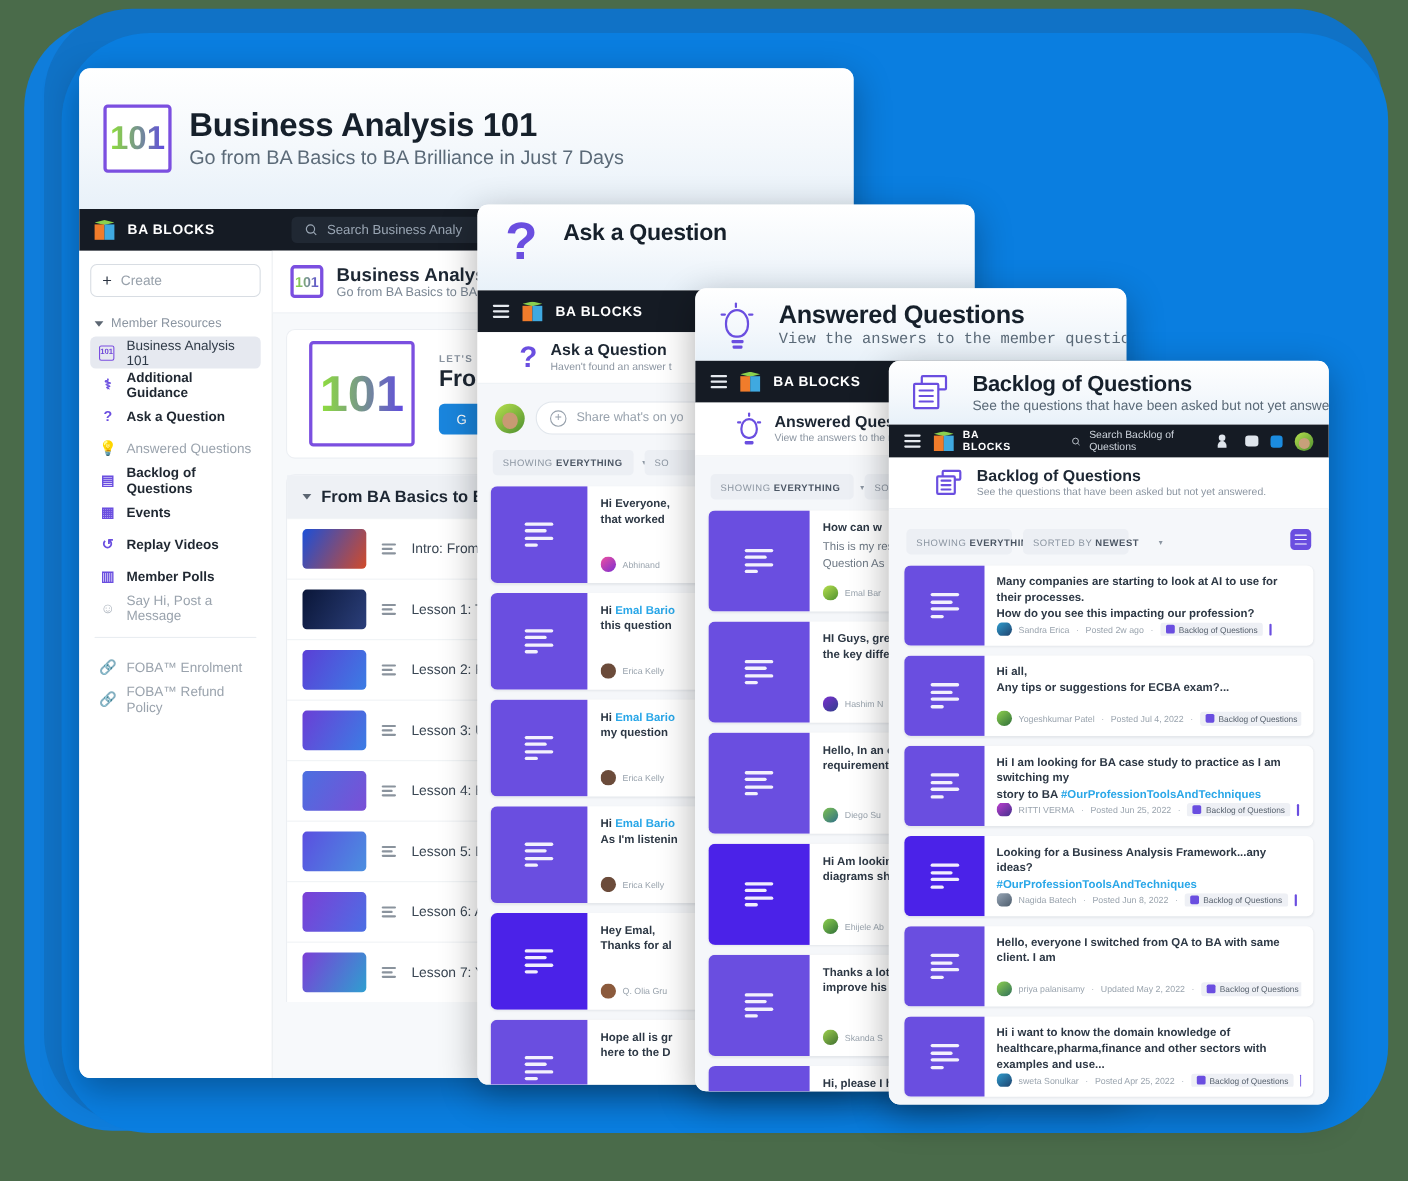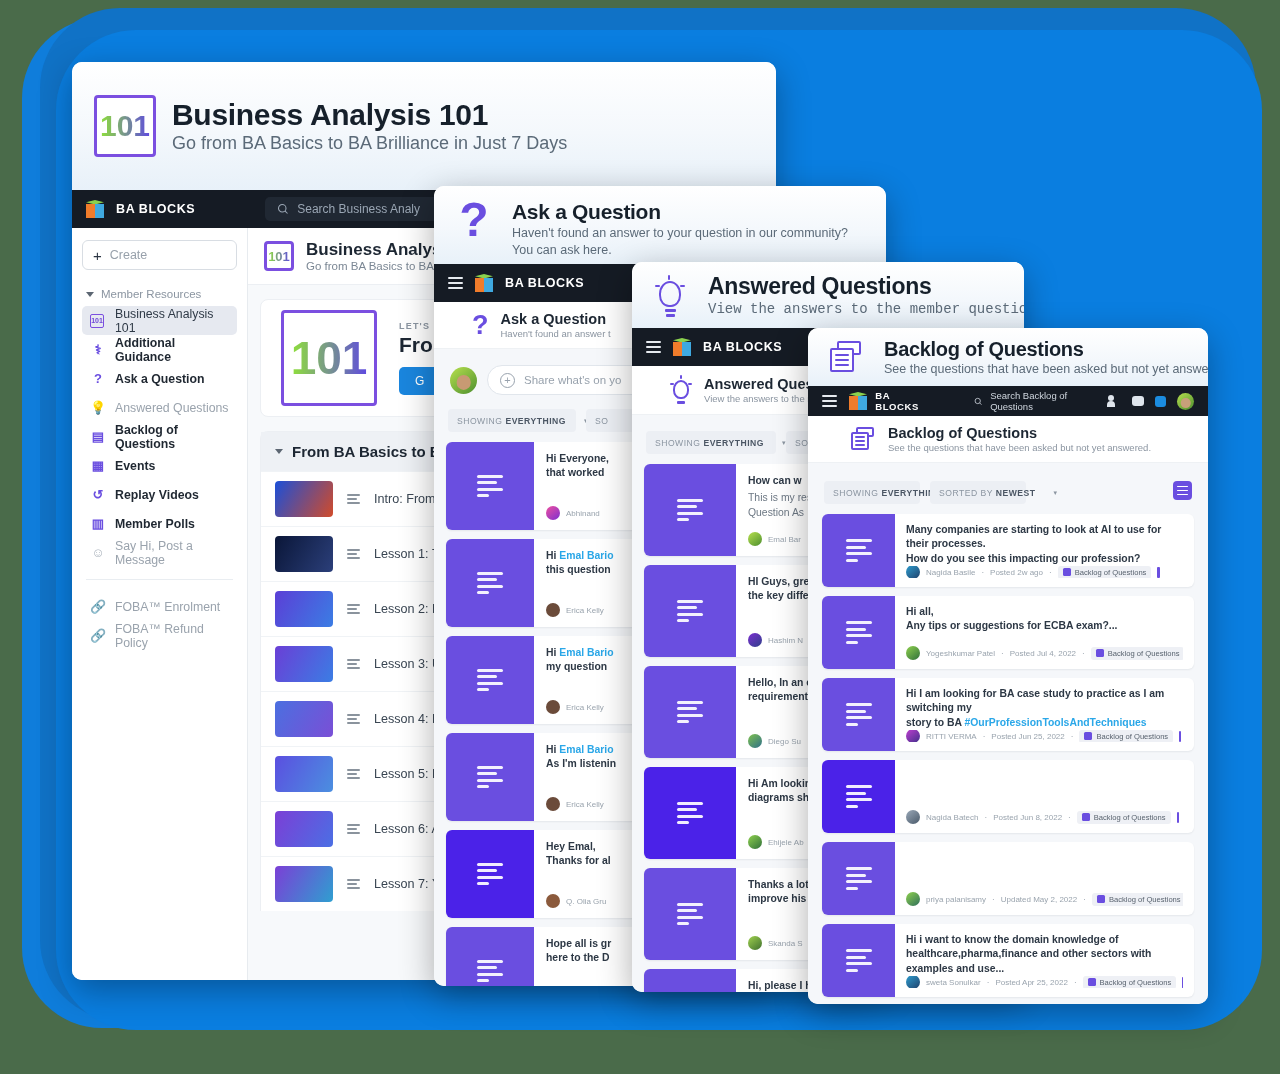--- a/index.html
+++ b/index.html
@@ -395,21 +395,20 @@
     </div>
   </div>
 
   <div class="panel" id="p2">
     <div class="pbanner">
       <div class="bico" style="width:44px;display:flex;justify-content:center;">
         <span class="qmark" style="font-size:48px;">?</span>
       </div>
       <div class="btxt">
         <h1>Ask a Question</h1>
-        <p>Haven't found an answer to your question in our community? You can ask here.</p>
       </div>
     </div>
 
     <div class="navbar">
       <span class="hamb">
           <i></i>
           <i></i>
           <i></i>
         </span>
       <span class="cube">
@@ -828,21 +827,21 @@
               <i></i>
             </span>
           </div>
         <div class="fbody" style="padding:9px 11px;">
           <div class="ftext">
             <span>Many companies are starting to look at AI to use for their processes.</span><br>
             <span>How do you see this impacting our profession?</span>
           </div>
           <div class="fmeta">
             <span class="av" style="background:linear-gradient(140deg,#2f9fd0,#1f3f6a);"></span>
-            <span>Nagida Basile</span>
+            <span>Sandra Erica</span>
               <span>·</span>
             <span>Posted 2w ago</span>
               <span>·</span>
             <span class="chip">
                 <i class="ci"></i>
                 <span>Backlog of Questions</span>
               </span>
             <span class="chipbar"></span>
           </div>
         </div>
@@ -909,20 +908,24 @@
       <div class="fcard" style="height:73px;">
         <div class="fthumb dark" style="width:73px;">
             <span class="fl">
               <i></i>
               <i></i>
               <i></i>
               <i></i>
             </span>
           </div>
         <div class="fbody" style="padding:9px 11px;">
+          <div class="ftext">
+            <span>Looking for a Business Analysis Framework...any ideas?</span><br>
+            <span class="tag">#OurProfessionToolsAndTechniques</span>
+          </div>
           <div class="fmeta">
             <span class="av" style="background:linear-gradient(140deg,#9aa8b8,#4a5a6a);"></span>
             <span>Nagida Batech</span>
               <span>·</span>
             <span>Posted Jun 8, 2022</span>
               <span>·</span>
             <span class="chip">
                 <i class="ci"></i>
                 <span>Backlog of Questions</span>
               </span>
@@ -935,21 +938,21 @@
         <div class="fthumb" style="width:73px;">
             <span class="fl">
               <i></i>
               <i></i>
               <i></i>
               <i></i>
             </span>
           </div>
         <div class="fbody" style="padding:9px 11px;">
           <div class="ftext">
-            <br>
+            <span>Hello, everyone I switched from QA to BA with same client. I am</span><br>
           </div>
           <div class="fmeta">
             <span class="av" style="background:linear-gradient(140deg,#8fd14e,#2f6f5a);"></span>
             <span>priya palanisamy</span>
               <span>·</span>
             <span>Updated May 2, 2022</span>
               <span>·</span>
             <span class="chip">
                 <i class="ci"></i>
                 <span>Backlog of Questions</span>

